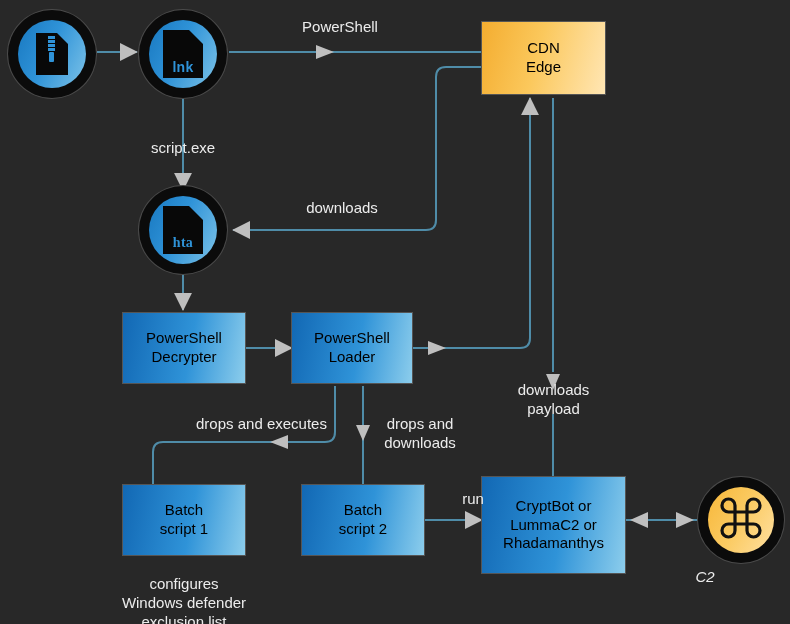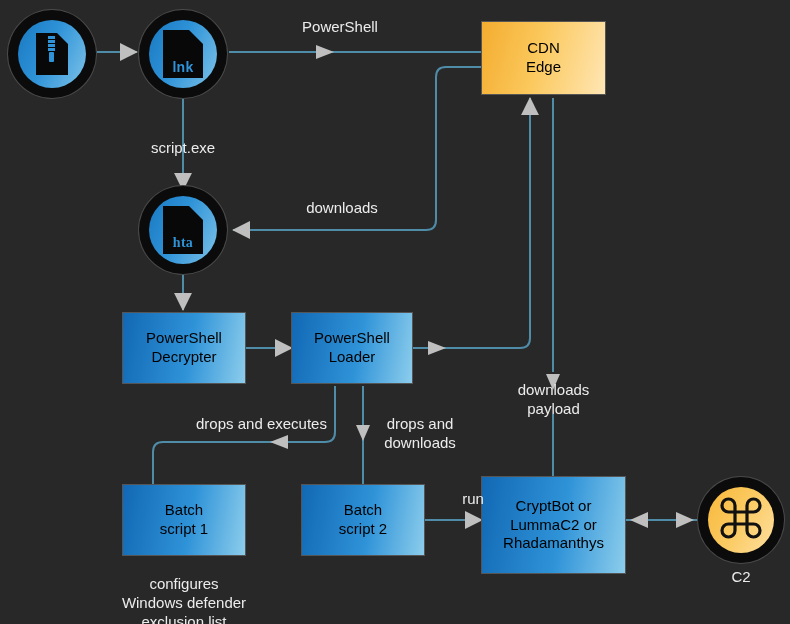--- a/index.html
+++ b/index.html
@@ -169,21 +169,21 @@
         <svg width="42" height="42" viewBox="0 0 42 42">
           <path d="M15,15 V8.5 A6.5,6.5 0 1 0 8.5,15 H15 Z
                    M27,15 V8.5 A6.5,6.5 0 1 1 33.5,15 H27 Z
                    M15,27 V33.5 A6.5,6.5 0 1 1 8.5,27 H15 Z
                    M27,27 V33.5 A6.5,6.5 0 1 0 33.5,27 H27 Z
                    M15,15 H27 V27 H15 Z" fill="none" stroke="#111" stroke-width="3.2" stroke-linejoin="round"></path>
         </svg>
       </span>
     </div>
   </div>
-  <div class="lbl" style="left:698px;top:568px;width:86px;">C2</div>
+  <div class="lbl" style="left:662px;top:568px;width:86px;font-style:italic;">C2</div>
 
   <div class="box amber" style="left:482px;top:22px;width:123px;height:72px;">
     <div class="fill" style="white-space:pre-line;">CDN
 Edge</div>
   </div>
 
   <div class="box" style="left:123px;top:313px;width:122px;height:70px;">
     <div class="fill" style="white-space:pre-line;">PowerShell
 Decrypter</div>
   </div>

